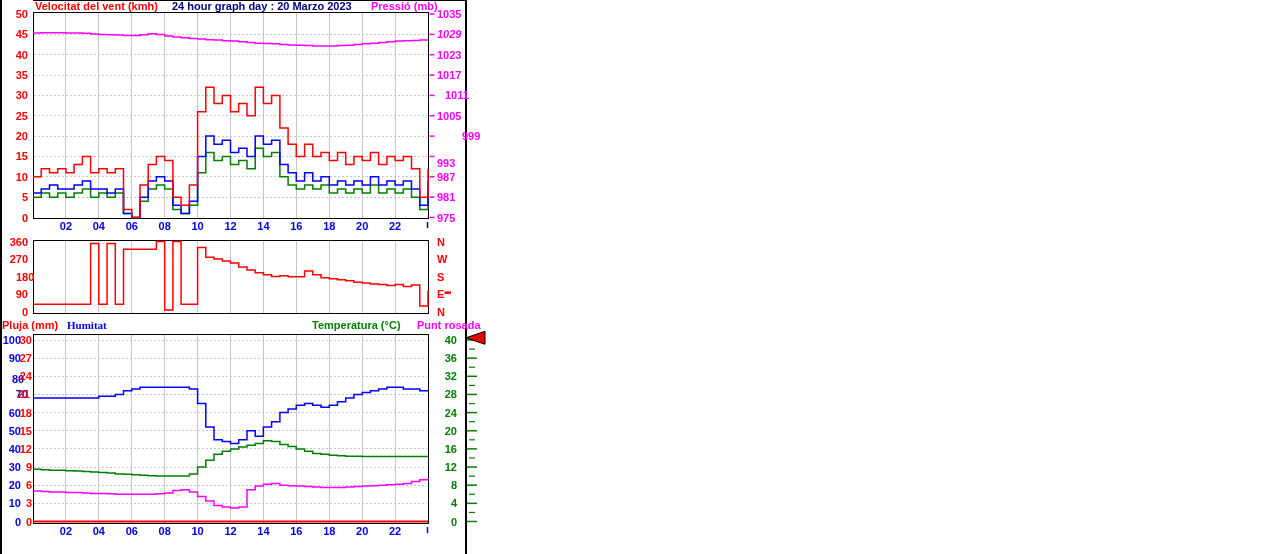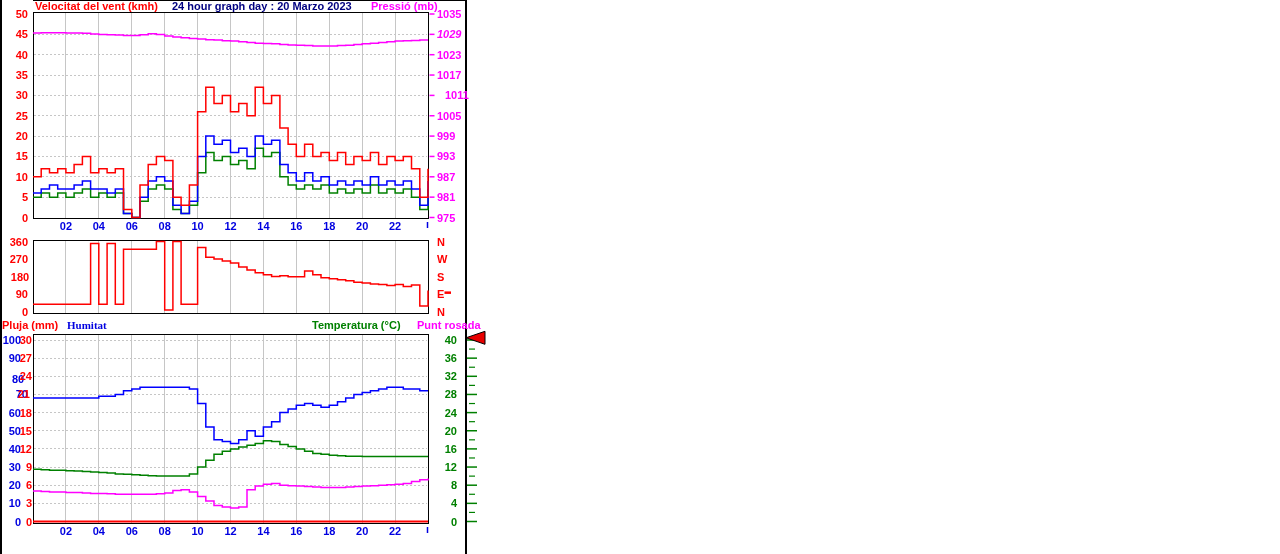--- a/index.html
+++ b/index.html
@@ -145,28 +145,28 @@
     <div class="ticklabel red" style="left: 0px; top: 151.45px; width: 28px; text-align: right;">15</div>
     <div class="ticklabel red" style="left: 0px; top: 171.8px; width: 28px; text-align: right;">10</div>
     <div class="ticklabel red" style="left: 0px; top: 192.15px; width: 28px; text-align: right;">5</div>
     <div class="ticklabel red" style="left: 0px; top: 212.5px; width: 28px; text-align: right;">0</div>
     <div class="ticklabel magenta" style="left: 437px; top: 9px;">1035</div>
     <div class="ticklabel magenta" style="left: 437px; top: 29.3502px; font-style: italic;">1029</div>
     <div class="ticklabel magenta" style="left: 437px; top: 49.7004px;">1023</div>
     <div class="ticklabel magenta" style="left: 437px; top: 70.0506px;">1017</div>
     <div class="ticklabel magenta" style="left: 437px; top: 90.4008px; margin-left: 8px;">1011</div>
     <div class="ticklabel magenta" style="left: 437px; top: 110.751px;">1005</div>
-    <div class="ticklabel magenta" style="left: 437px; top: 131.101px;">999</div>
-    <div class="ticklabel magenta" style="left: 437px; top: 151px; text-align: right;">993</div>
+    <div class="ticklabel magenta" style="left: 462px; top: 131.101px;">999</div>
+    <div class="ticklabel magenta" style="left: 437px; top: 158px; text-align: right;">993</div>
     <div class="ticklabel magenta" style="left: 437px; top: 171.802px;">987</div>
     <div class="ticklabel magenta" style="left: 437px; top: 192.152px;">981</div>
     <div class="ticklabel magenta" style="left: 437px; top: 212.502px;">975</div>
     <div class="ticklabel red" style="left: 0px; top: 236.5px; width: 28px; text-align: right;">360</div>
     <div class="ticklabel red" style="left: 0px; top: 254.125px; width: 28px; text-align: right;">270</div>
-    <div class="ticklabel red" style="left: 0px; top: 271.75px; width: 40px; text-align: center;">180</div>
+    <div class="ticklabel red" style="left: 0px; top: 271.75px; width: 40px; text-align: left; padding-left: 16px;">180</div>
     <div class="ticklabel red" style="left: 0px; top: 289.375px; width: 28px; text-align: right;">90</div>
     <div class="ticklabel red" style="left: 0px; top: 307px; width: 28px; text-align: right;">0</div>
     <div class="ticklabel red" style="left: 437px; top: 236.5px;">N</div>
     <div class="ticklabel red" style="left: 437px; top: 254.125px;">W</div>
     <div class="ticklabel red" style="left: 437px; top: 271.75px;">S</div>
     <div class="ticklabel red" style="left: 437px; top: 289.375px;">E</div>
     <div class="ticklabel red" style="left: 437px; top: 307px;">N</div>
     <div class="ticklabel blue" style="left: 0px; top: 335px; width: 21px; text-align: right;">100</div>
     <div class="ticklabel blue" style="left: 0px; top: 353.15px; width: 21px; text-align: right;">90</div>
     <div class="ticklabel blue" style="left: 0px; top: 374px; width: 36px; text-align: center;">80</div>

